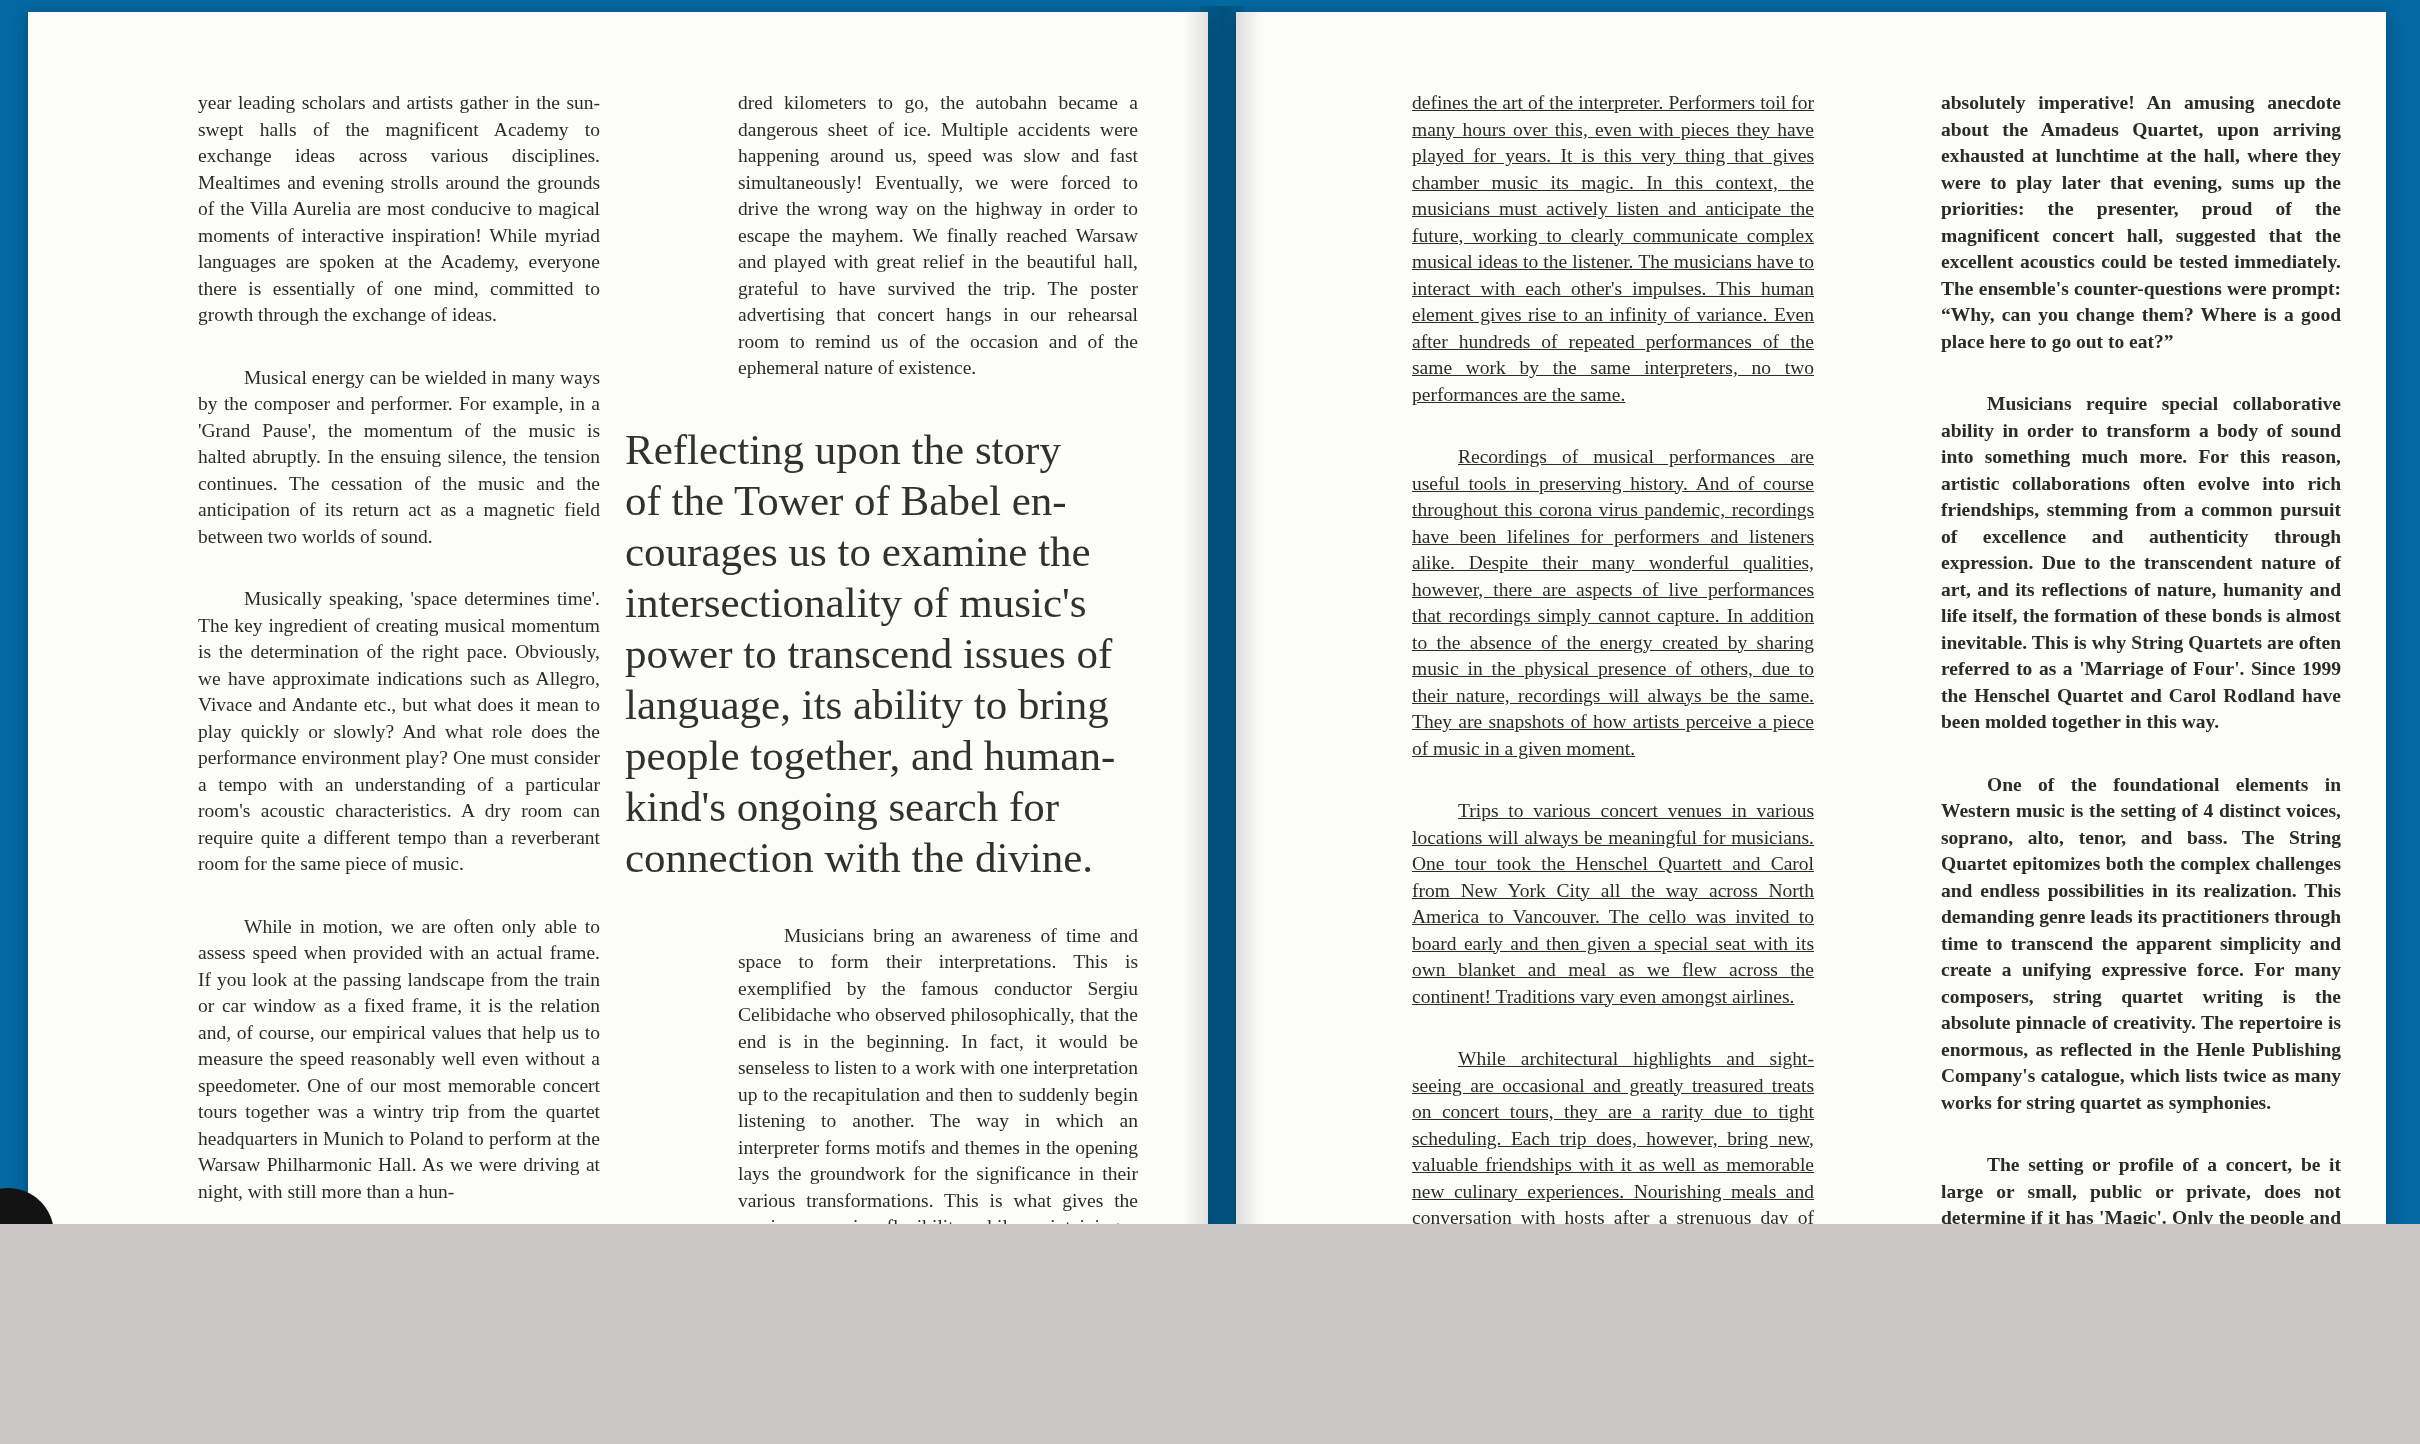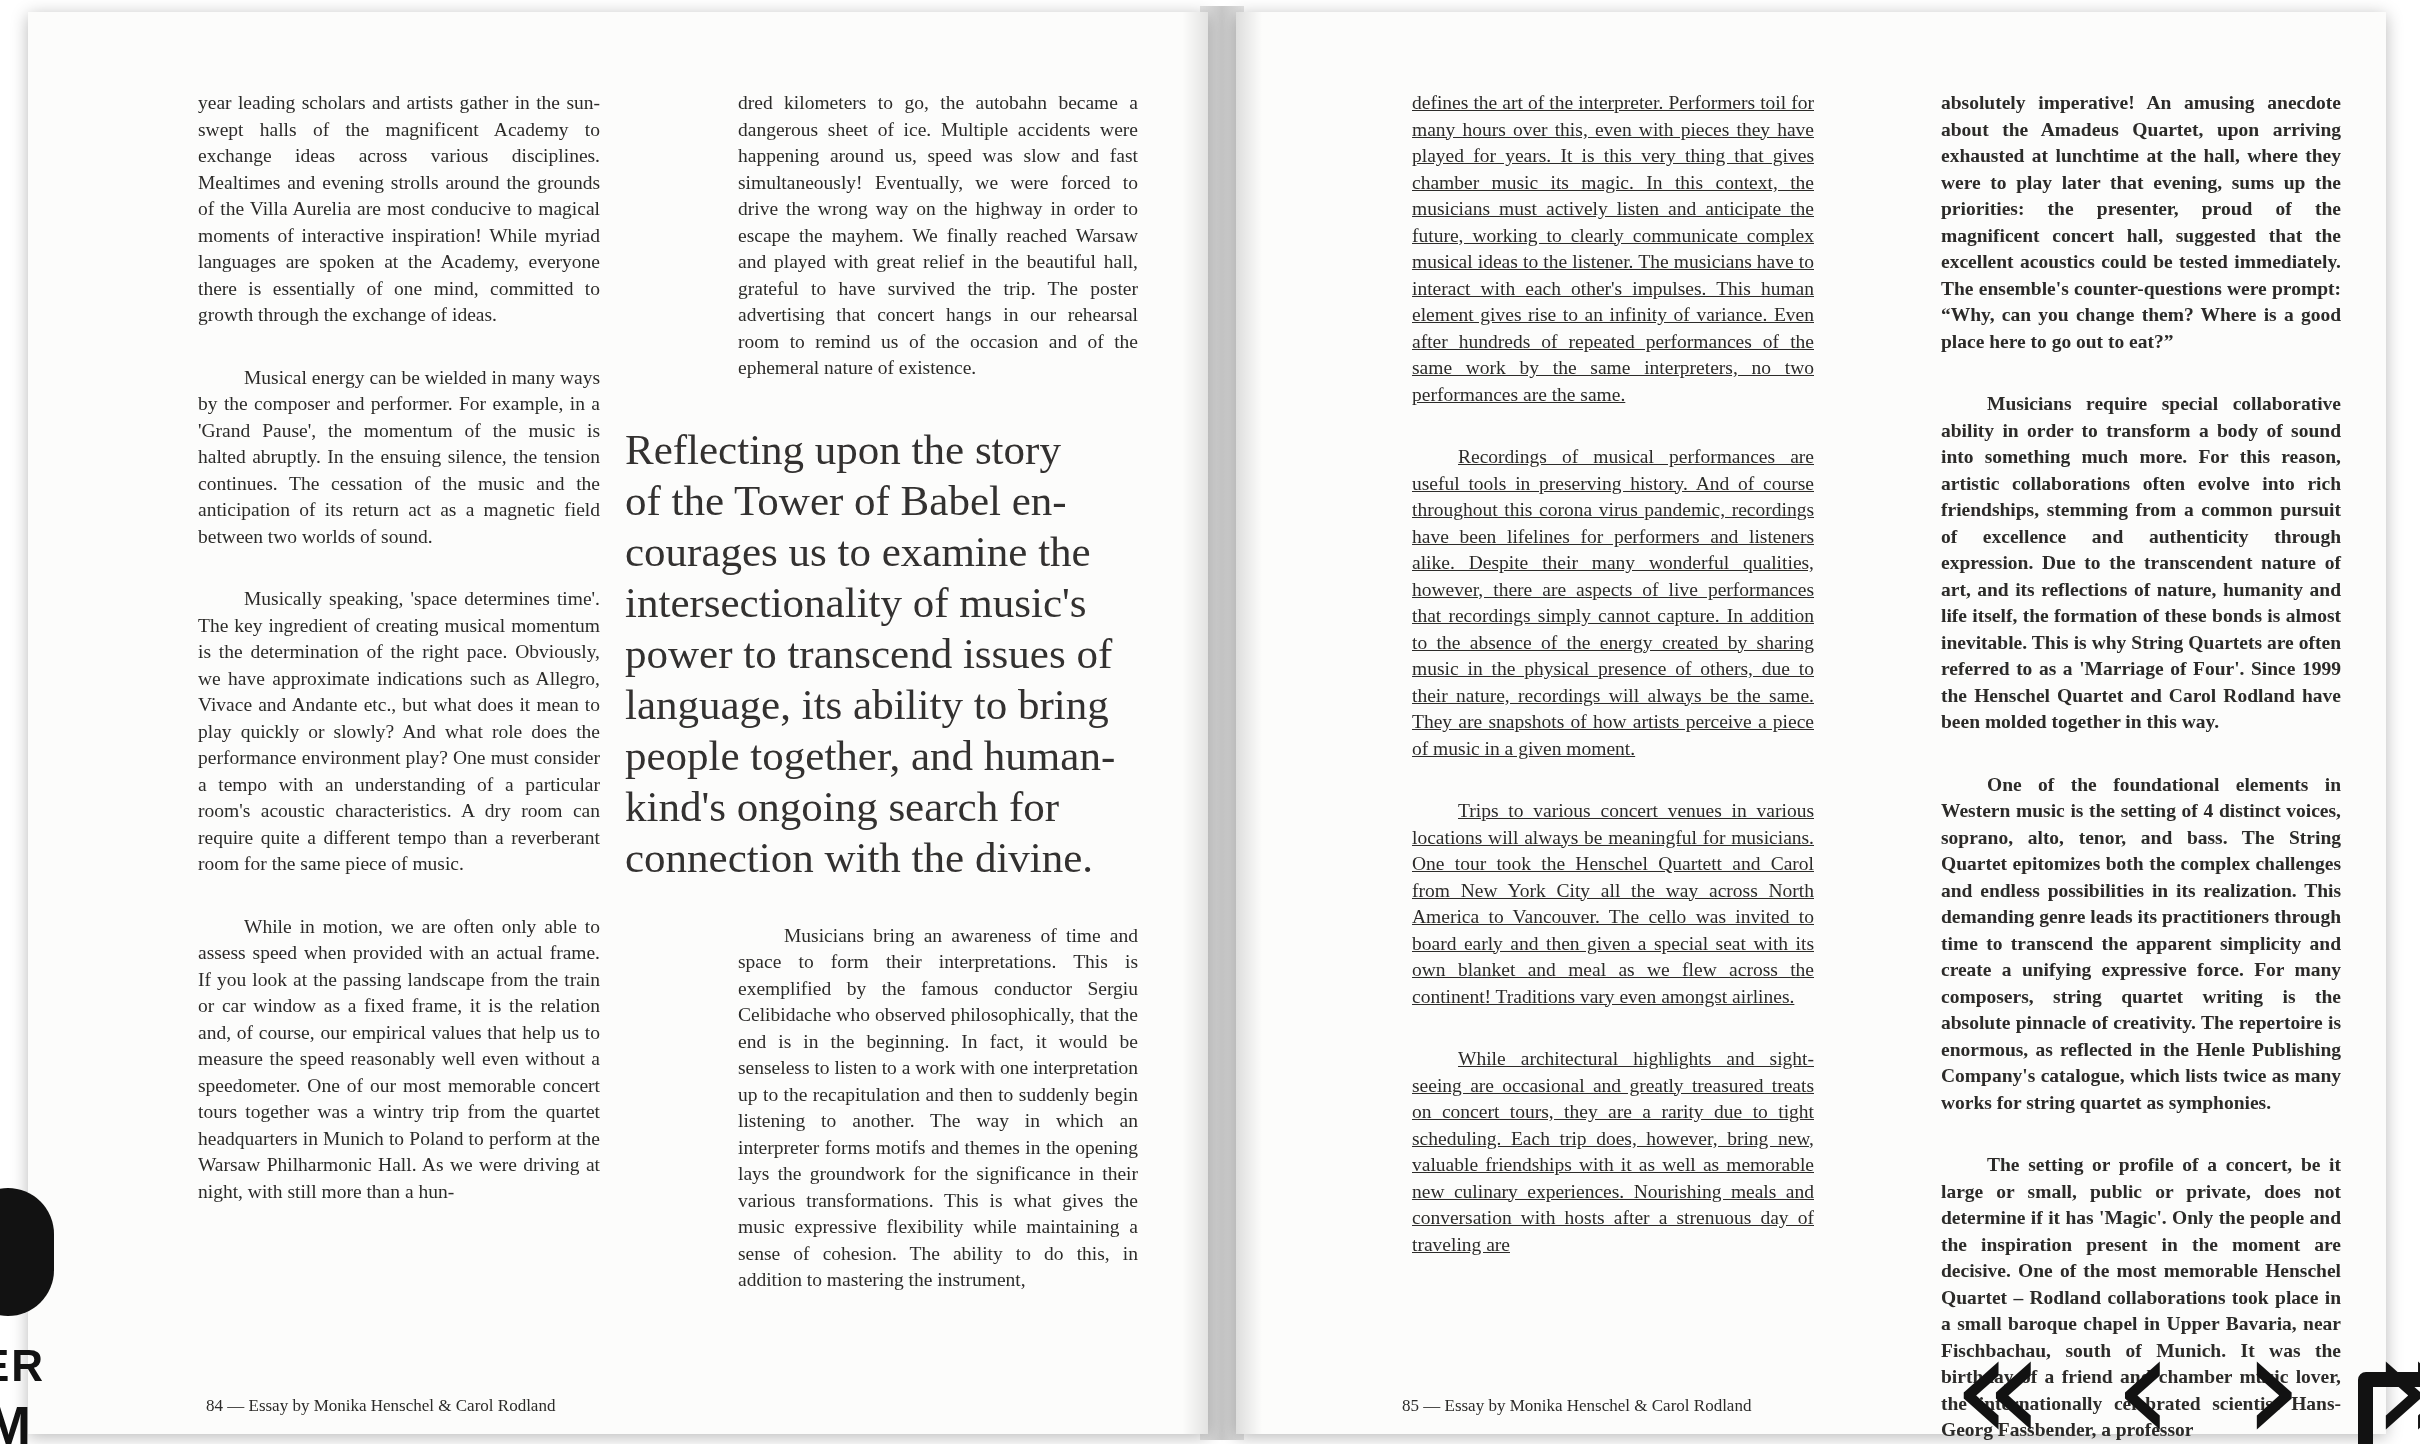--- a/index.html
+++ b/index.html
@@ -1,19 +1,19 @@
 <!DOCTYPE html>
 <html><head>
 <meta charset="utf-8">
 <style>
   html,body{margin:0;padding:0;background:#c9c8c6;}
   .stage{
     position:relative;
-    width:2420px;height:1444px;
-    background:#ffffff;
+    width:2420px;height:1224px;
+    background:#0369a1;
     overflow:hidden;
     font-family:"Liberation Serif", serif;
     color:#2c2b29;
   }
   .page{
     position:absolute;top:12px;height:1422px;
     background:#fcfcfb;
     box-shadow:0 3px 16px rgba(0,0,0,0.28);
   }
   .page-left{left:28px;width:1180px;}

